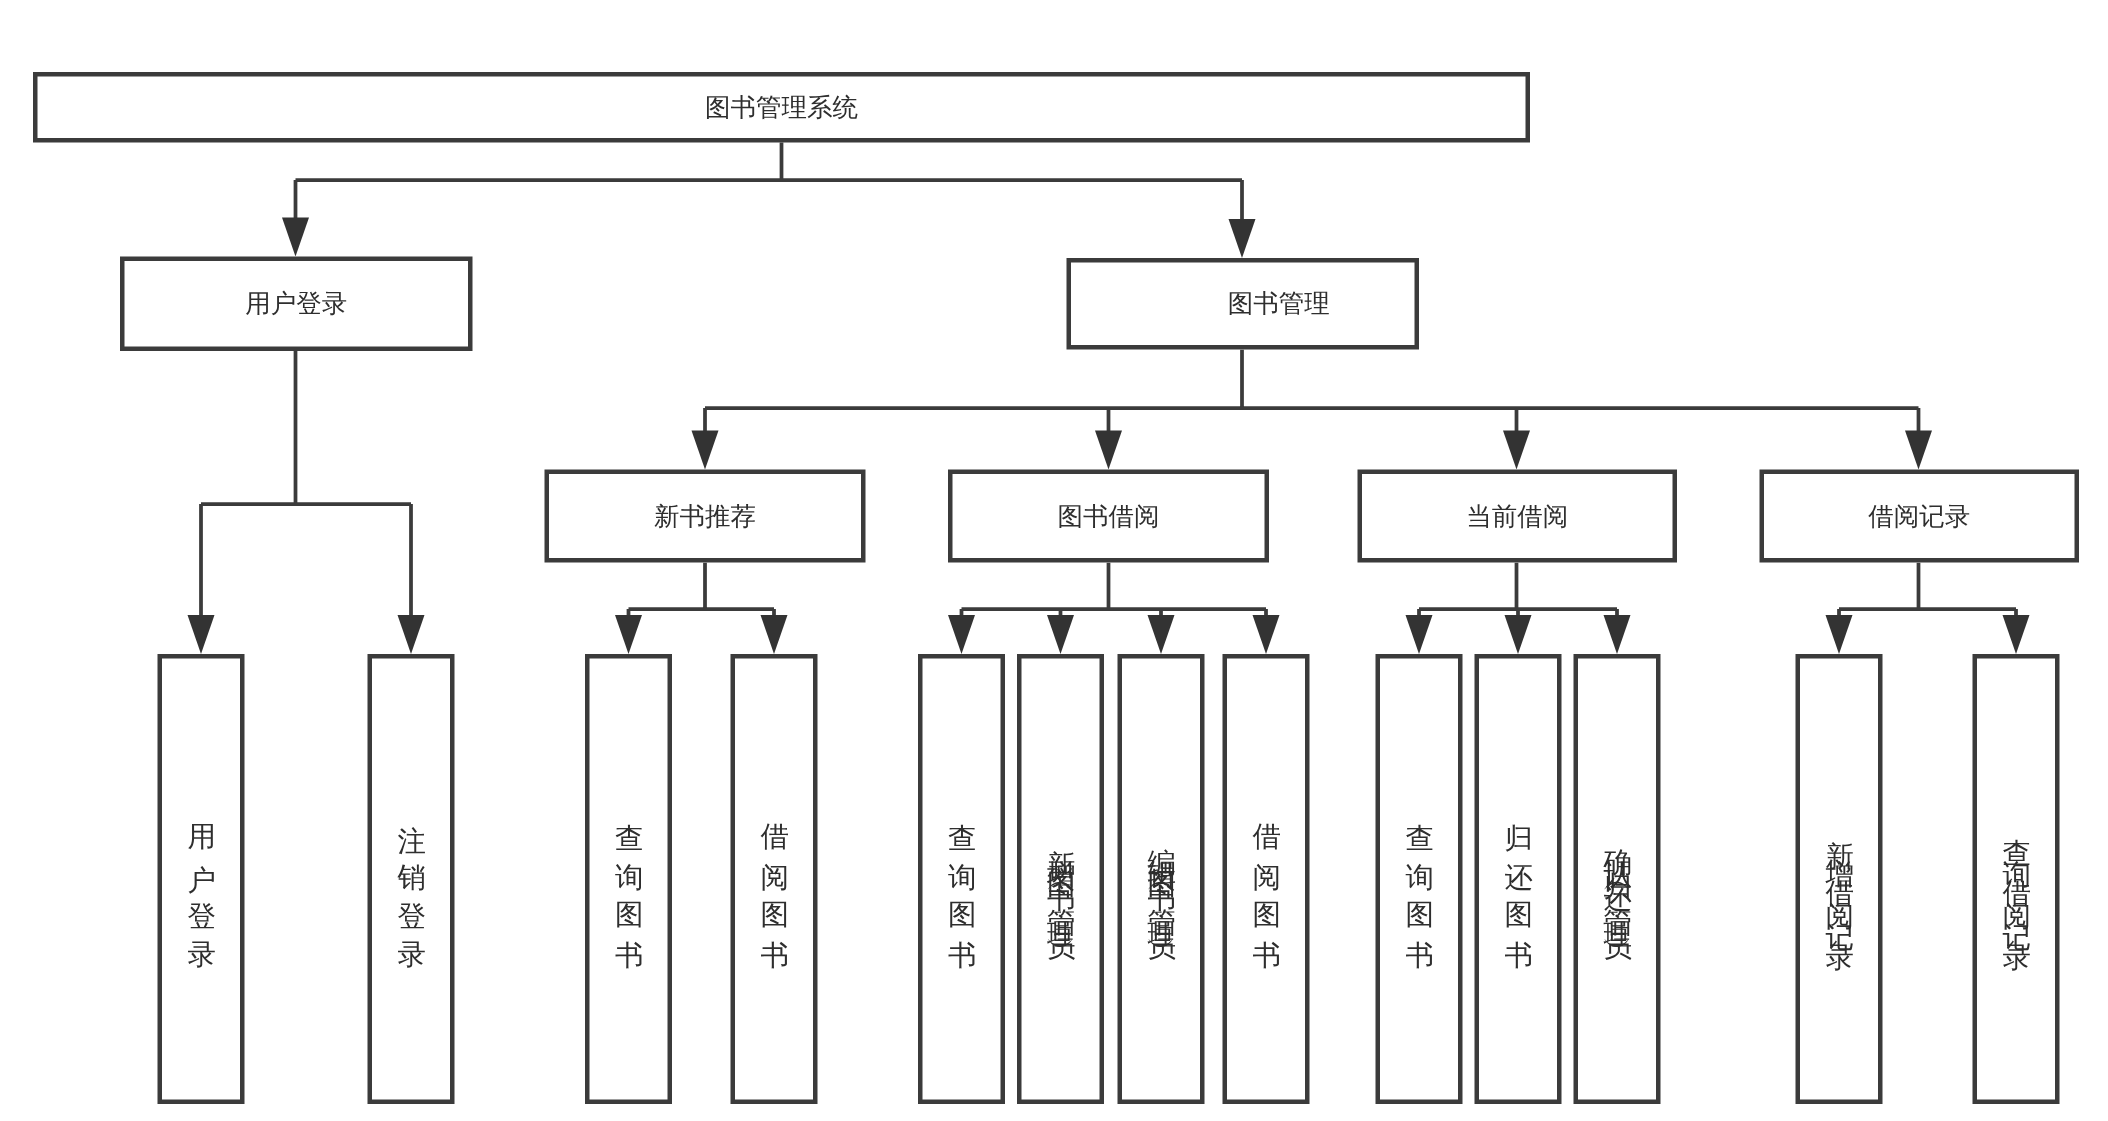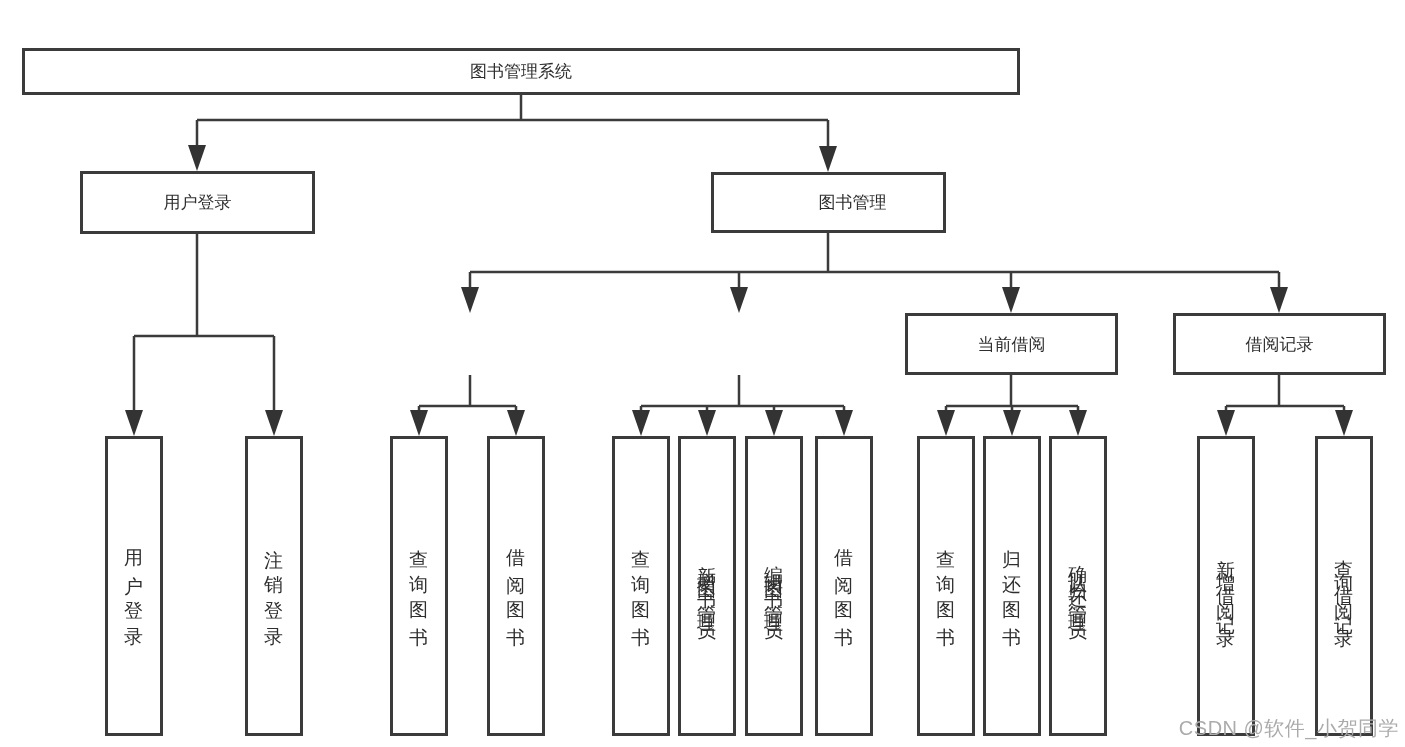--- a/index.html
+++ b/index.html
@@ -95,20 +95,22 @@
     <path d="M1279,375 V406 M1226,406 H1344 M1226,406 V412 M1344,406 V412"></path>
     <polygon points="1217,410 1235,410 1226,436"></polygon>
     <polygon points="1335,410 1353,410 1344,436"></polygon>
   </svg>
 
   <div class="node" style="left:22px; top:36px; width:998px; height:47px;margin-top:12px;">图书管理系统</div>
 
   <div class="node" style="left:80px; top:171px; width:235px; height:63px;">用户登录</div>
   <div class="node" style="left:711px; top:172px; width:235px; height:61px;padding-left:48px;">图书管理</div>
 
+  <div class="node" style="left:363px; top:313px; width:214px; height:62px;">新书推荐</div>
+  <div class="node" style="left:632px; top:313px; width:214px; height:62px;">图书借阅</div>
   <div class="node" style="left:1173px; top:313px; width:213px; height:62px;">借阅记录</div>
   <div class="node" style="left:905px; top:313px; width:213px; height:62px;">当前借阅</div>
 
   <div class="node leaf sp4" style="left:105px; top:436px; width:58px; height:300px;">用户登录</div>
   <div class="node leaf sp4" style="left:245px; top:436px; width:58px; height:300px;">注销登录</div>
 
   <div class="node leaf sp4" style="left:390px; top:436px; width:58px; height:300px;">查询图书</div>
   <div class="node leaf sp4" style="left:487px; top:436px; width:58px; height:300px;">借阅图书</div>
 
   <div class="node leaf sp4" style="left:612px; top:436px; width:58px; height:300px;">查询图书</div>
@@ -116,15 +118,14 @@
   <div class="node leaf sp9" style="left:745px; top:436px; width:58px; height:300px;">编辑图书（管理员）</div>
   <div class="node leaf sp4" style="left:815px; top:436px; width:58px; height:300px;">借阅图书</div>
 
   <div class="node leaf sp4" style="left:917px; top:436px; width:58px; height:300px;">查询图书</div>
   <div class="node leaf sp4" style="left:983px; top:436px; width:58px; height:300px;">归还图书</div>
   <div class="node leaf sp9" style="left:1049px; top:436px; width:58px; height:300px;">确认归还（管理员）</div>
 
   <div class="node leaf sp6" style="left:1197px; top:436px; width:58px; height:300px;">新增借阅记录</div>
   <div class="node leaf sp6" style="left:1315px; top:436px; width:58px; height:300px;">查询借阅记录</div>
 
-  <div class="watermark">CSDN @软件_小贺同学</div>
 
 </div>
 
 </body></html>

